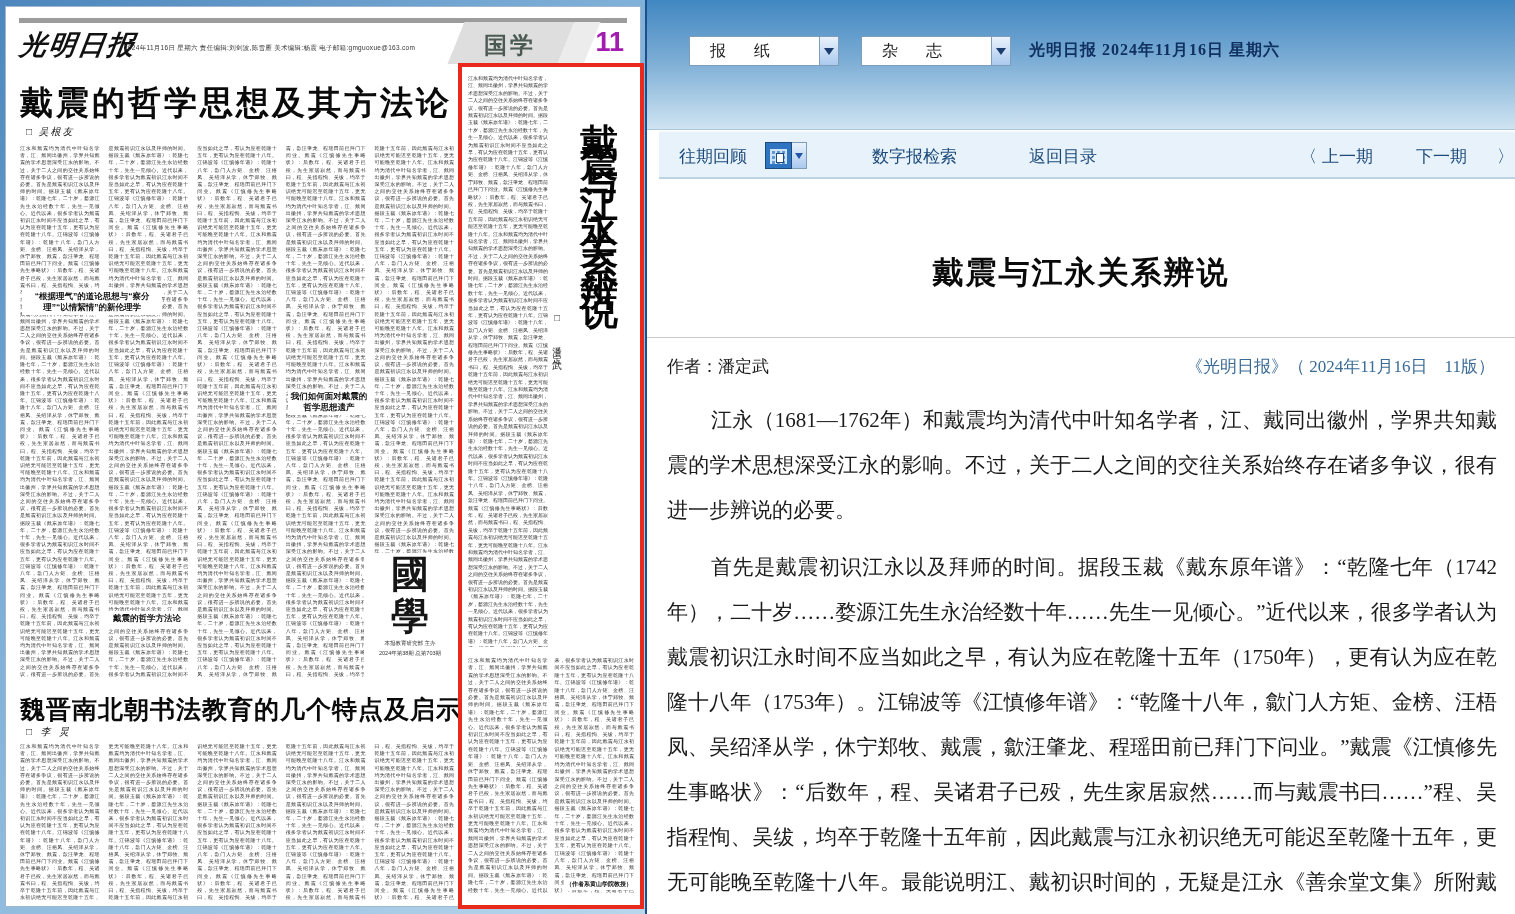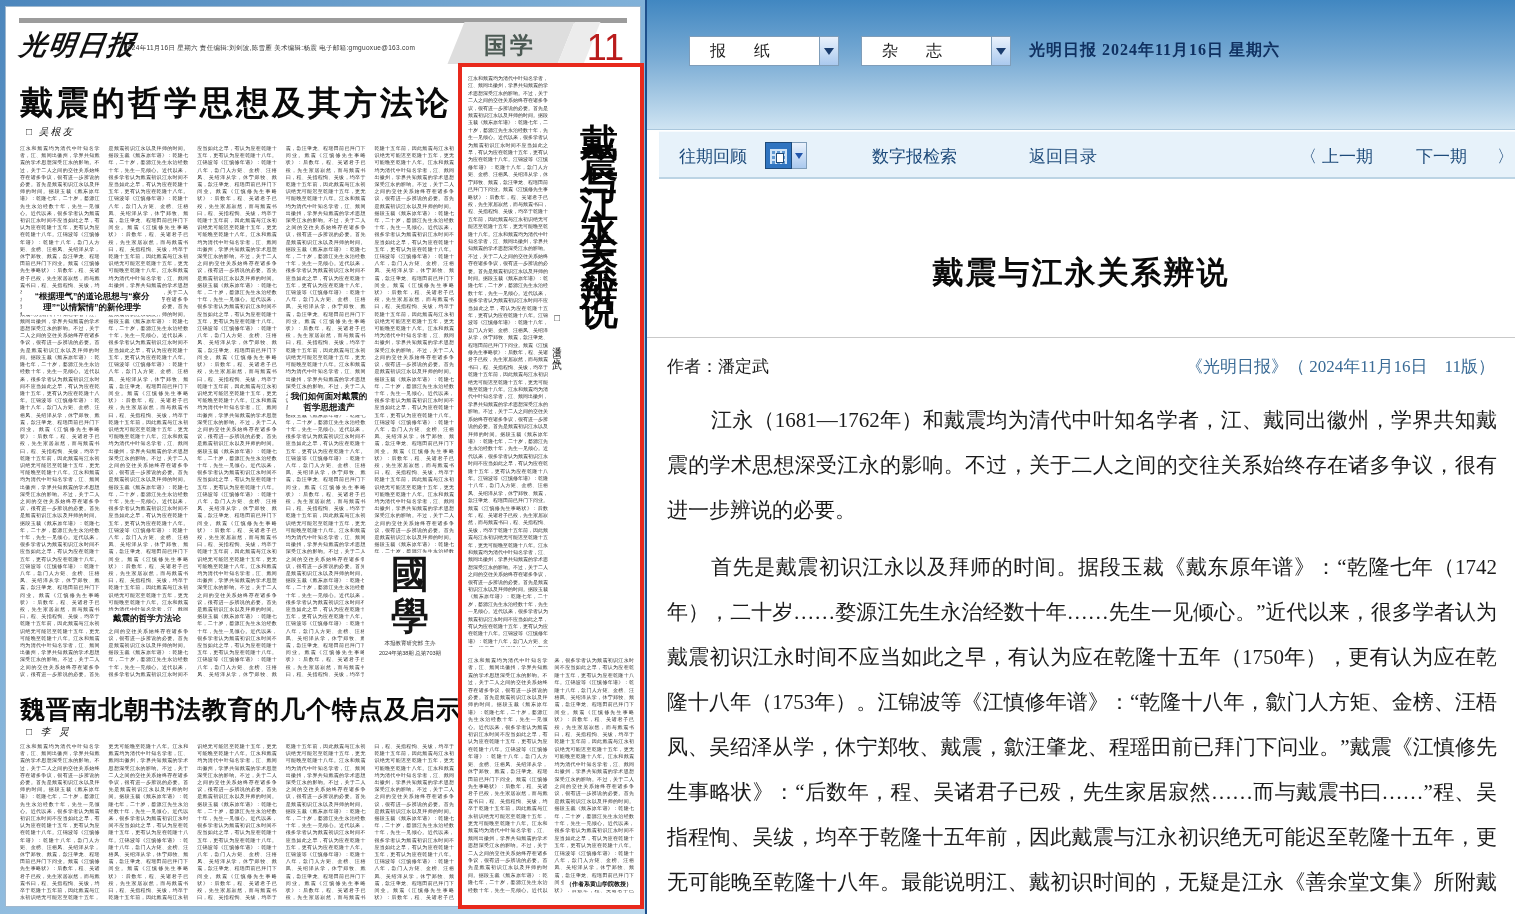--- a/index.html
+++ b/index.html
@@ -18,21 +18,21 @@
     font-style:italic; font-weight:bold; font-size:27px; letter-spacing:2px; transform:skewX(-8deg); color:#111; }
   .mast-info { position:absolute; left:118px; top:37px; font-size:6.5px; color:#333; letter-spacing:.3px; }
 
   .badge-wrap { position:absolute; right:12px; top:15px; width:180px; height:42px; }
   .badge-stripe1 { position:absolute; right:62px; top:0; width:110px; height:42px;
     background:#dedede; transform:skewX(-22deg); }
   .badge-stripe2 { position:absolute; right:36px; top:0; width:26px; height:42px;
     background:#ececec; transform:skewX(-22deg); }
   .badge-text { position:absolute; right:92px; top:8px; font-size:23px; font-weight:bold;
     color:#4c5a54; letter-spacing:3px; font-family:"Liberation Serif","DejaVu Serif",serif; }
-  .badge-num { position:absolute; right:4px; top:5px; font-size:36px; color:#b91c1c; }
+  .badge-num { position:absolute; right:4px; top:5px; font-size:27px; color:#a21caf;font-weight:bold; }
 
   .head-main { position:absolute; left:14px; top:74px; width:434px; text-align:left;
     font-size:33px; font-weight:bold; color:#0a0a0a; letter-spacing:3px; white-space:nowrap; }
   .byline { position:absolute; left:20px; top:118px; font-size:10px; color:#222;
     font-family:"Liberation Serif","DejaVu Serif",serif; font-style:italic; letter-spacing:2px; }
 
   .cols-a { position:absolute; left:14px; top:138px; width:434px; height:542px;
     column-count:5; column-gap:9px; font-size:5px; line-height:7.2px; text-align:justify;
     color:#2c2c2c; overflow:hidden; word-break:break-all;
     font-family:"Liberation Serif","DejaVu Serif",serif; }

